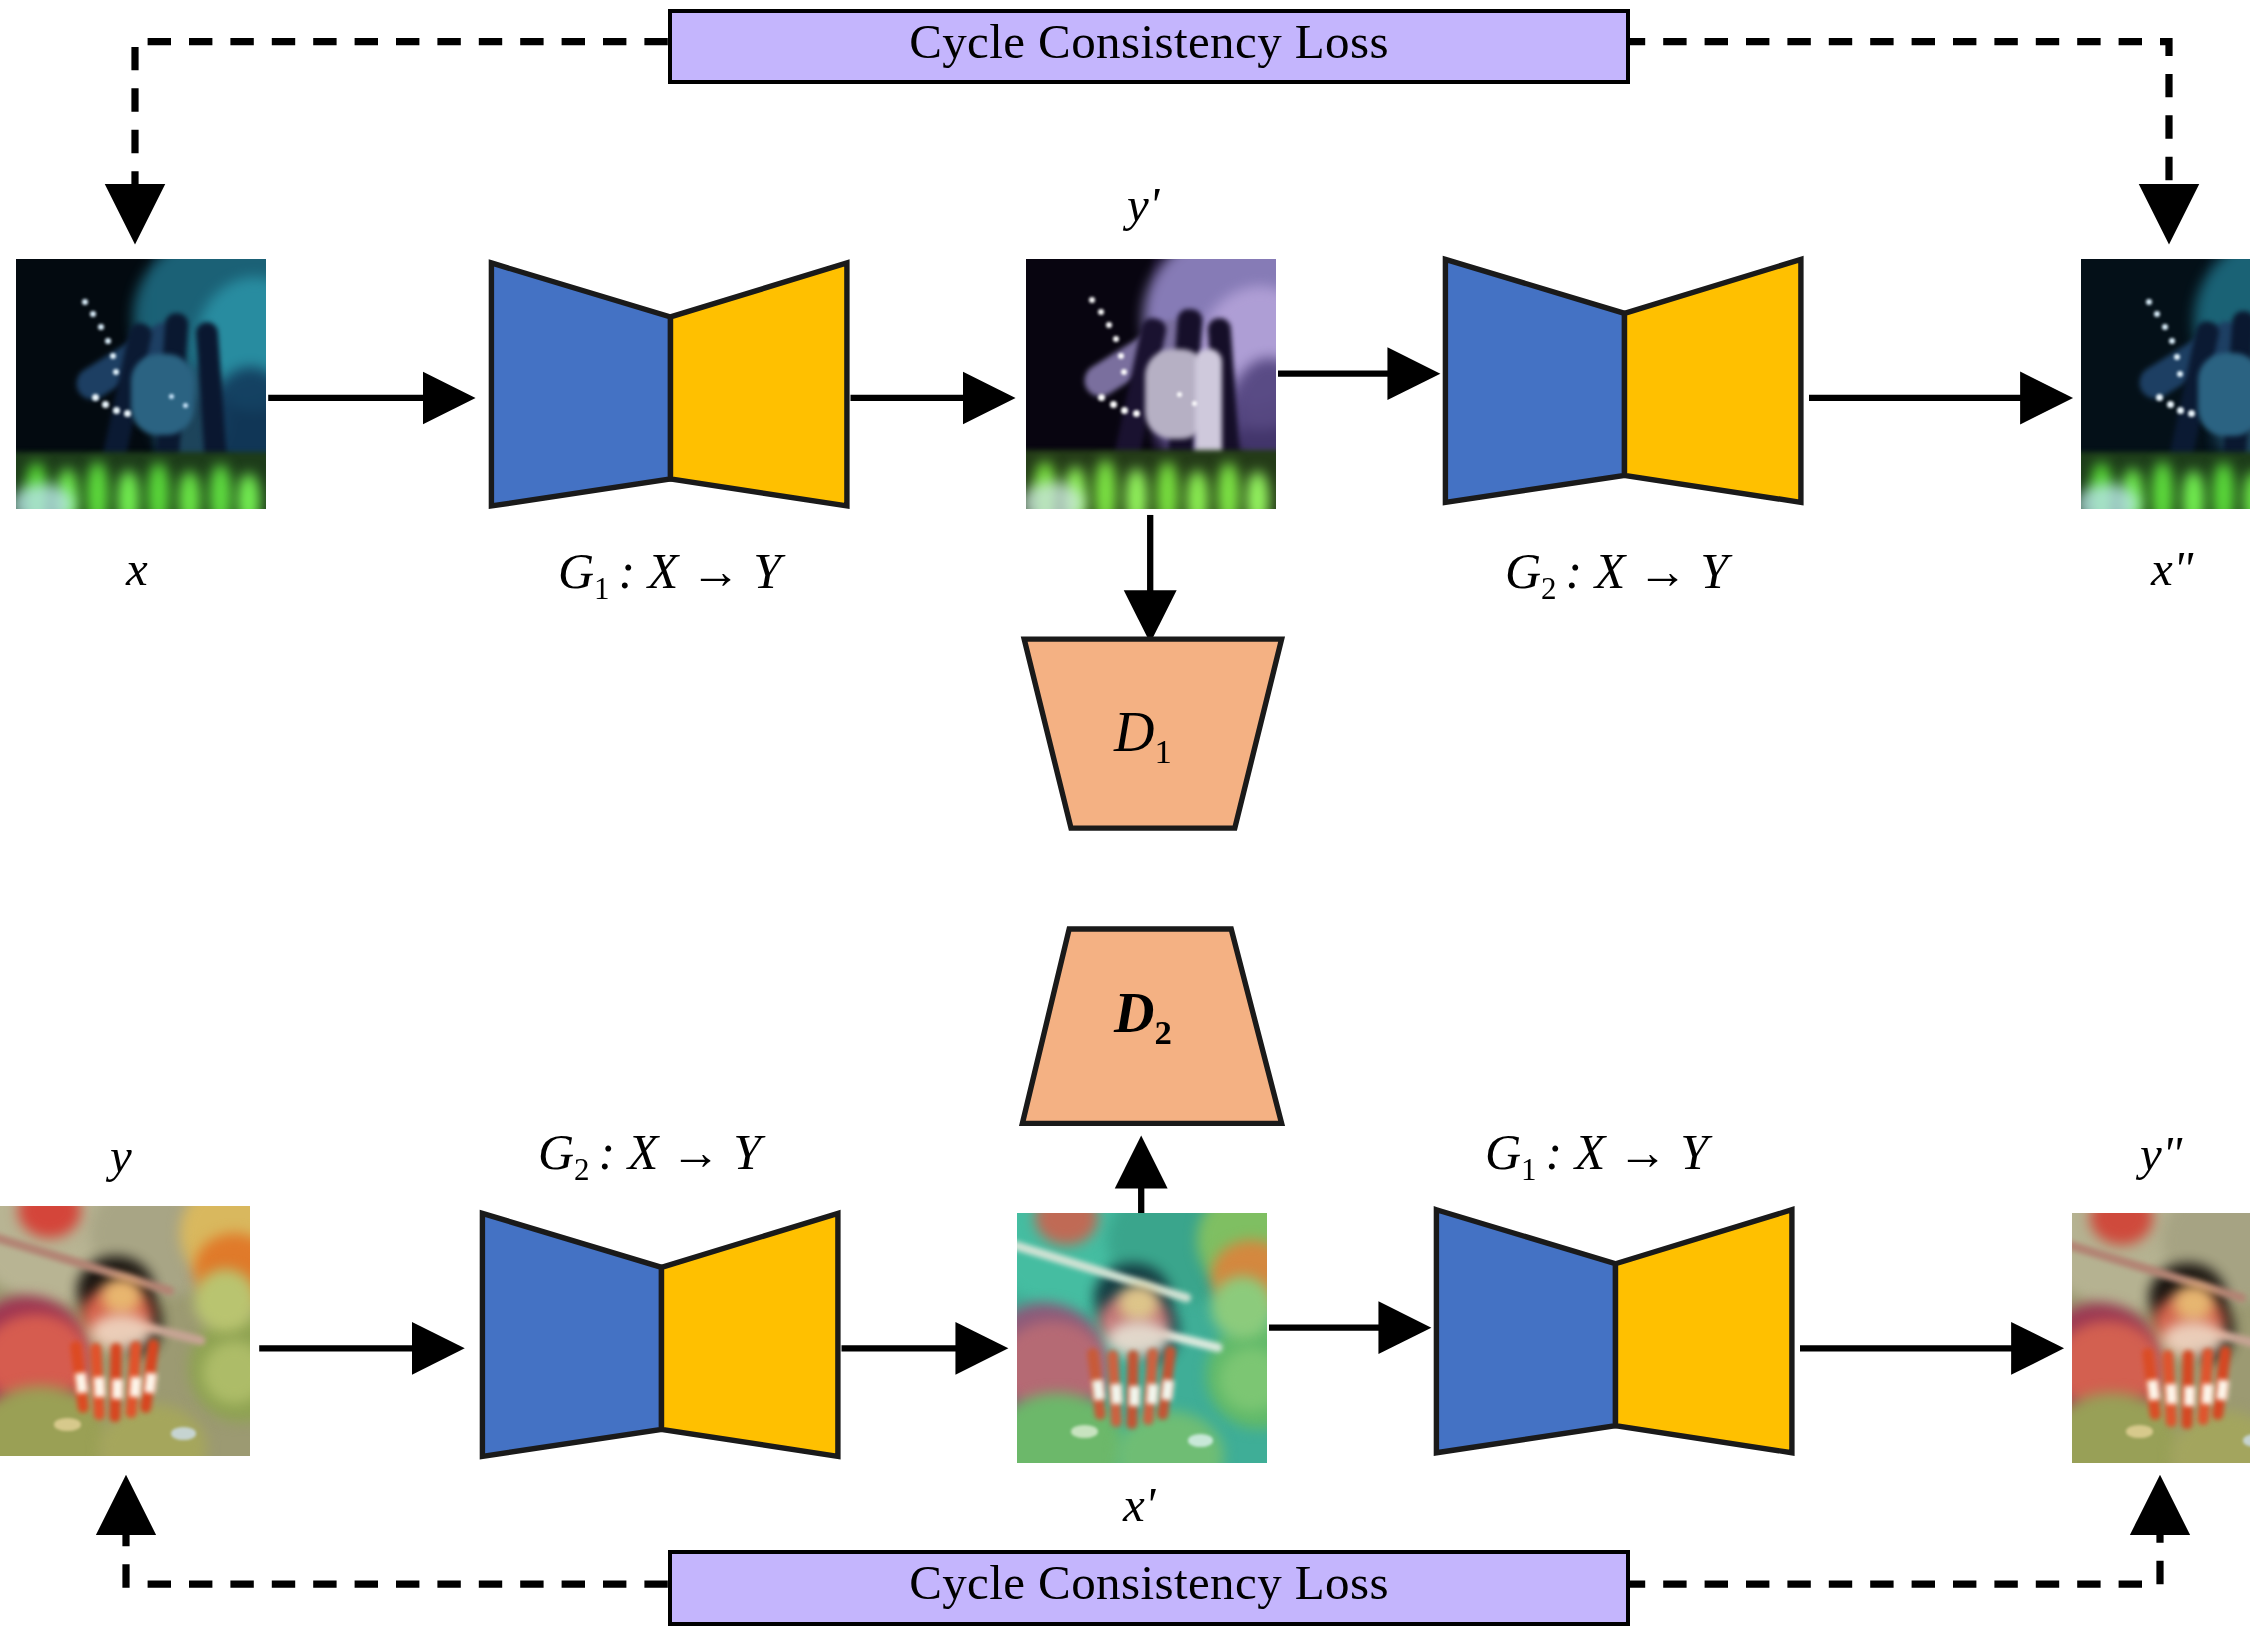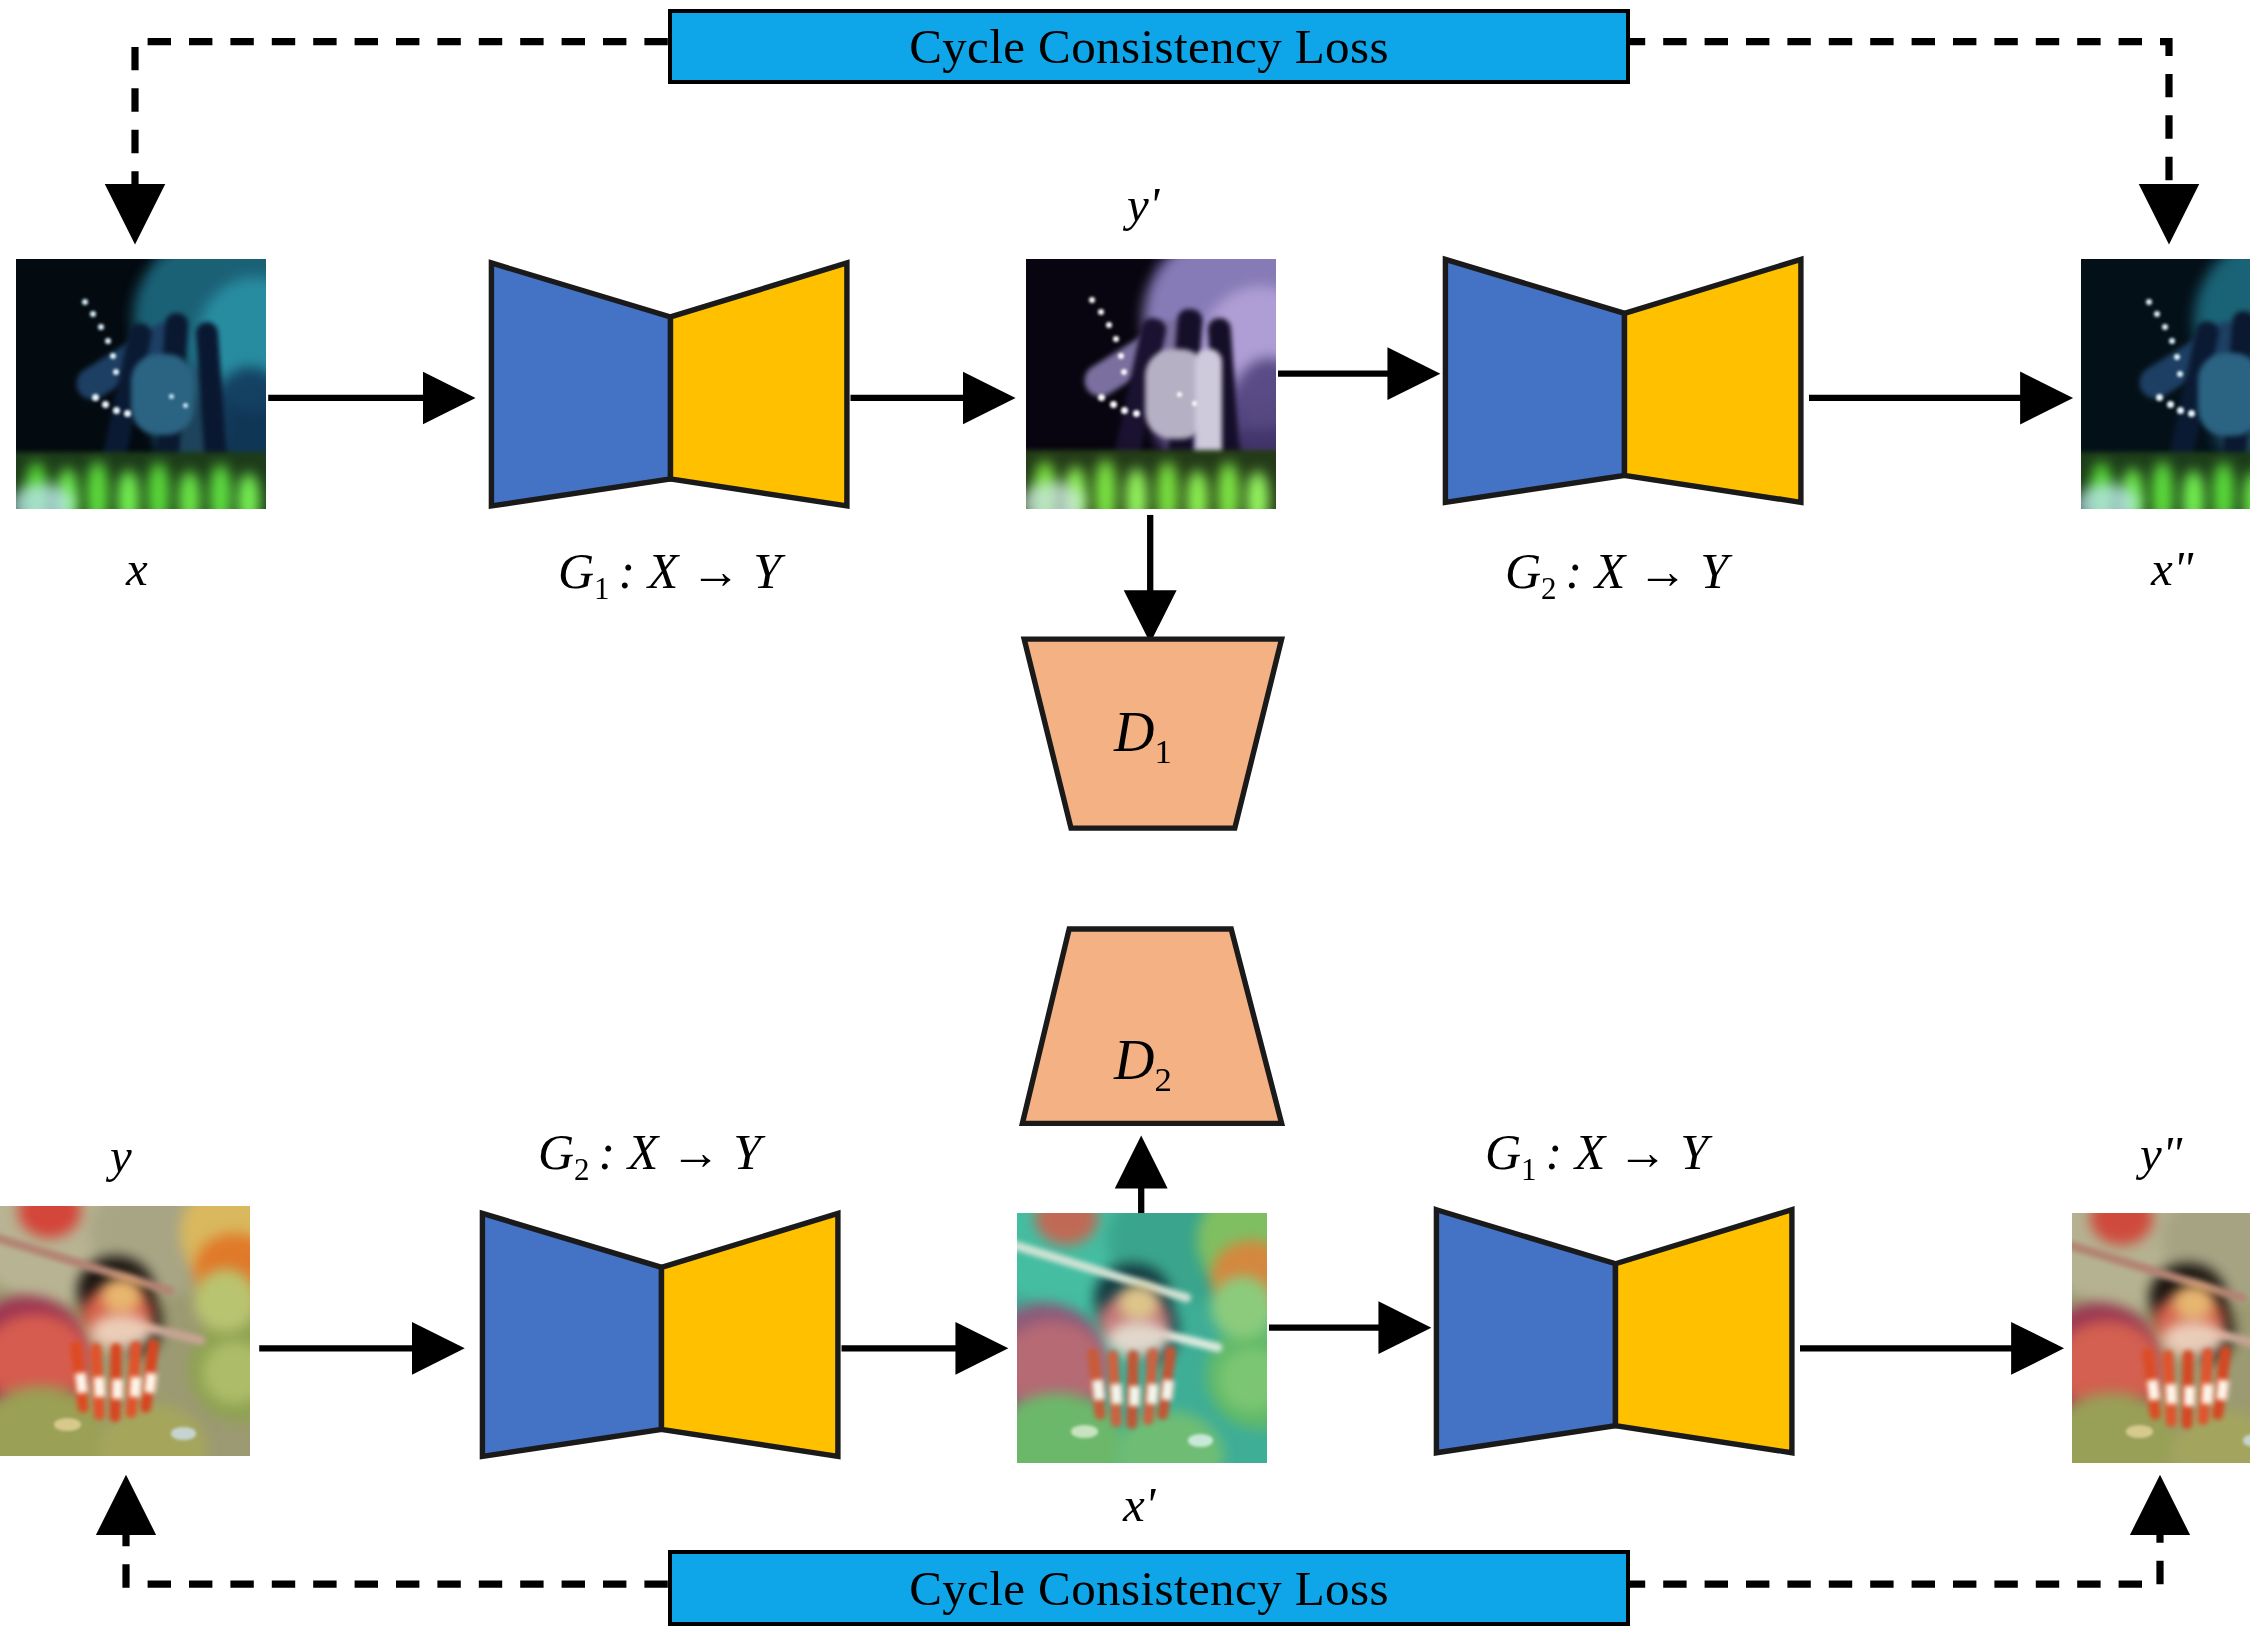--- a/index.html
+++ b/index.html
@@ -8,22 +8,22 @@
   .stage{position:absolute;inset:0;width:2250px;height:1650px;}
   .svg-layer{position:absolute;left:0;top:0;width:2250px;height:1650px;pointer-events:none;}
 
   
   .photo{position:absolute;overflow:hidden;background:#0a1a24;}
   .photo .px{position:absolute;border-radius:50%;filter:blur(6.3px);}
   .photo .sharp{position:absolute;border-radius:50%;filter:blur(1.4px);}
   .photo .band{position:absolute;filter:blur(2.7px);}
 
   
-  .lossbox{position:absolute;border:4.5px solid #000;background:#0ea5e9;
-           display:flex;align-items:center;justify-content:center;}
+  .lossbox{position:absolute;border:4.5px solid #000;background:#c4b5fd;
+           display:flex;justify-content:center;}
   .lossbox span{font-size:49px;letter-spacing:0.4px;}
 
   
   .lbl{position:absolute;font-size:49px;white-space:nowrap;}
   .lbl.ital{font-style:italic;}
   .mathlbl{position:absolute;font-size:50px;white-space:nowrap;font-style:italic;}
   sub{font-size:.62em;font-style:normal;}
 
   
   .dtext{position:absolute;font-size:56px;font-style:italic;}
@@ -324,18 +324,18 @@
   <div class="mathlbl" style="left:1485px;top:1123px;">
     <span>G</span><sub>1</sub><span style="margin-left:.18em;">: X → Y</span>
   </div>
 
   <div class="lbl ital" style="left:2140px;top:1125px;">y"</div>
 
   <div class="dtext" style="left:1114px;top:700px;">
     <span>D</span><sub>1</sub>
   </div>
 
-  <div class="dtext" style="left:1114px;top:1028px;">
+  <div class="dtext" style="left:1114px;top:981px;font-weight:bold;">
     <span>D</span><sub>2</sub>
   </div>
 
 </div>
 
 
 </body></html>

